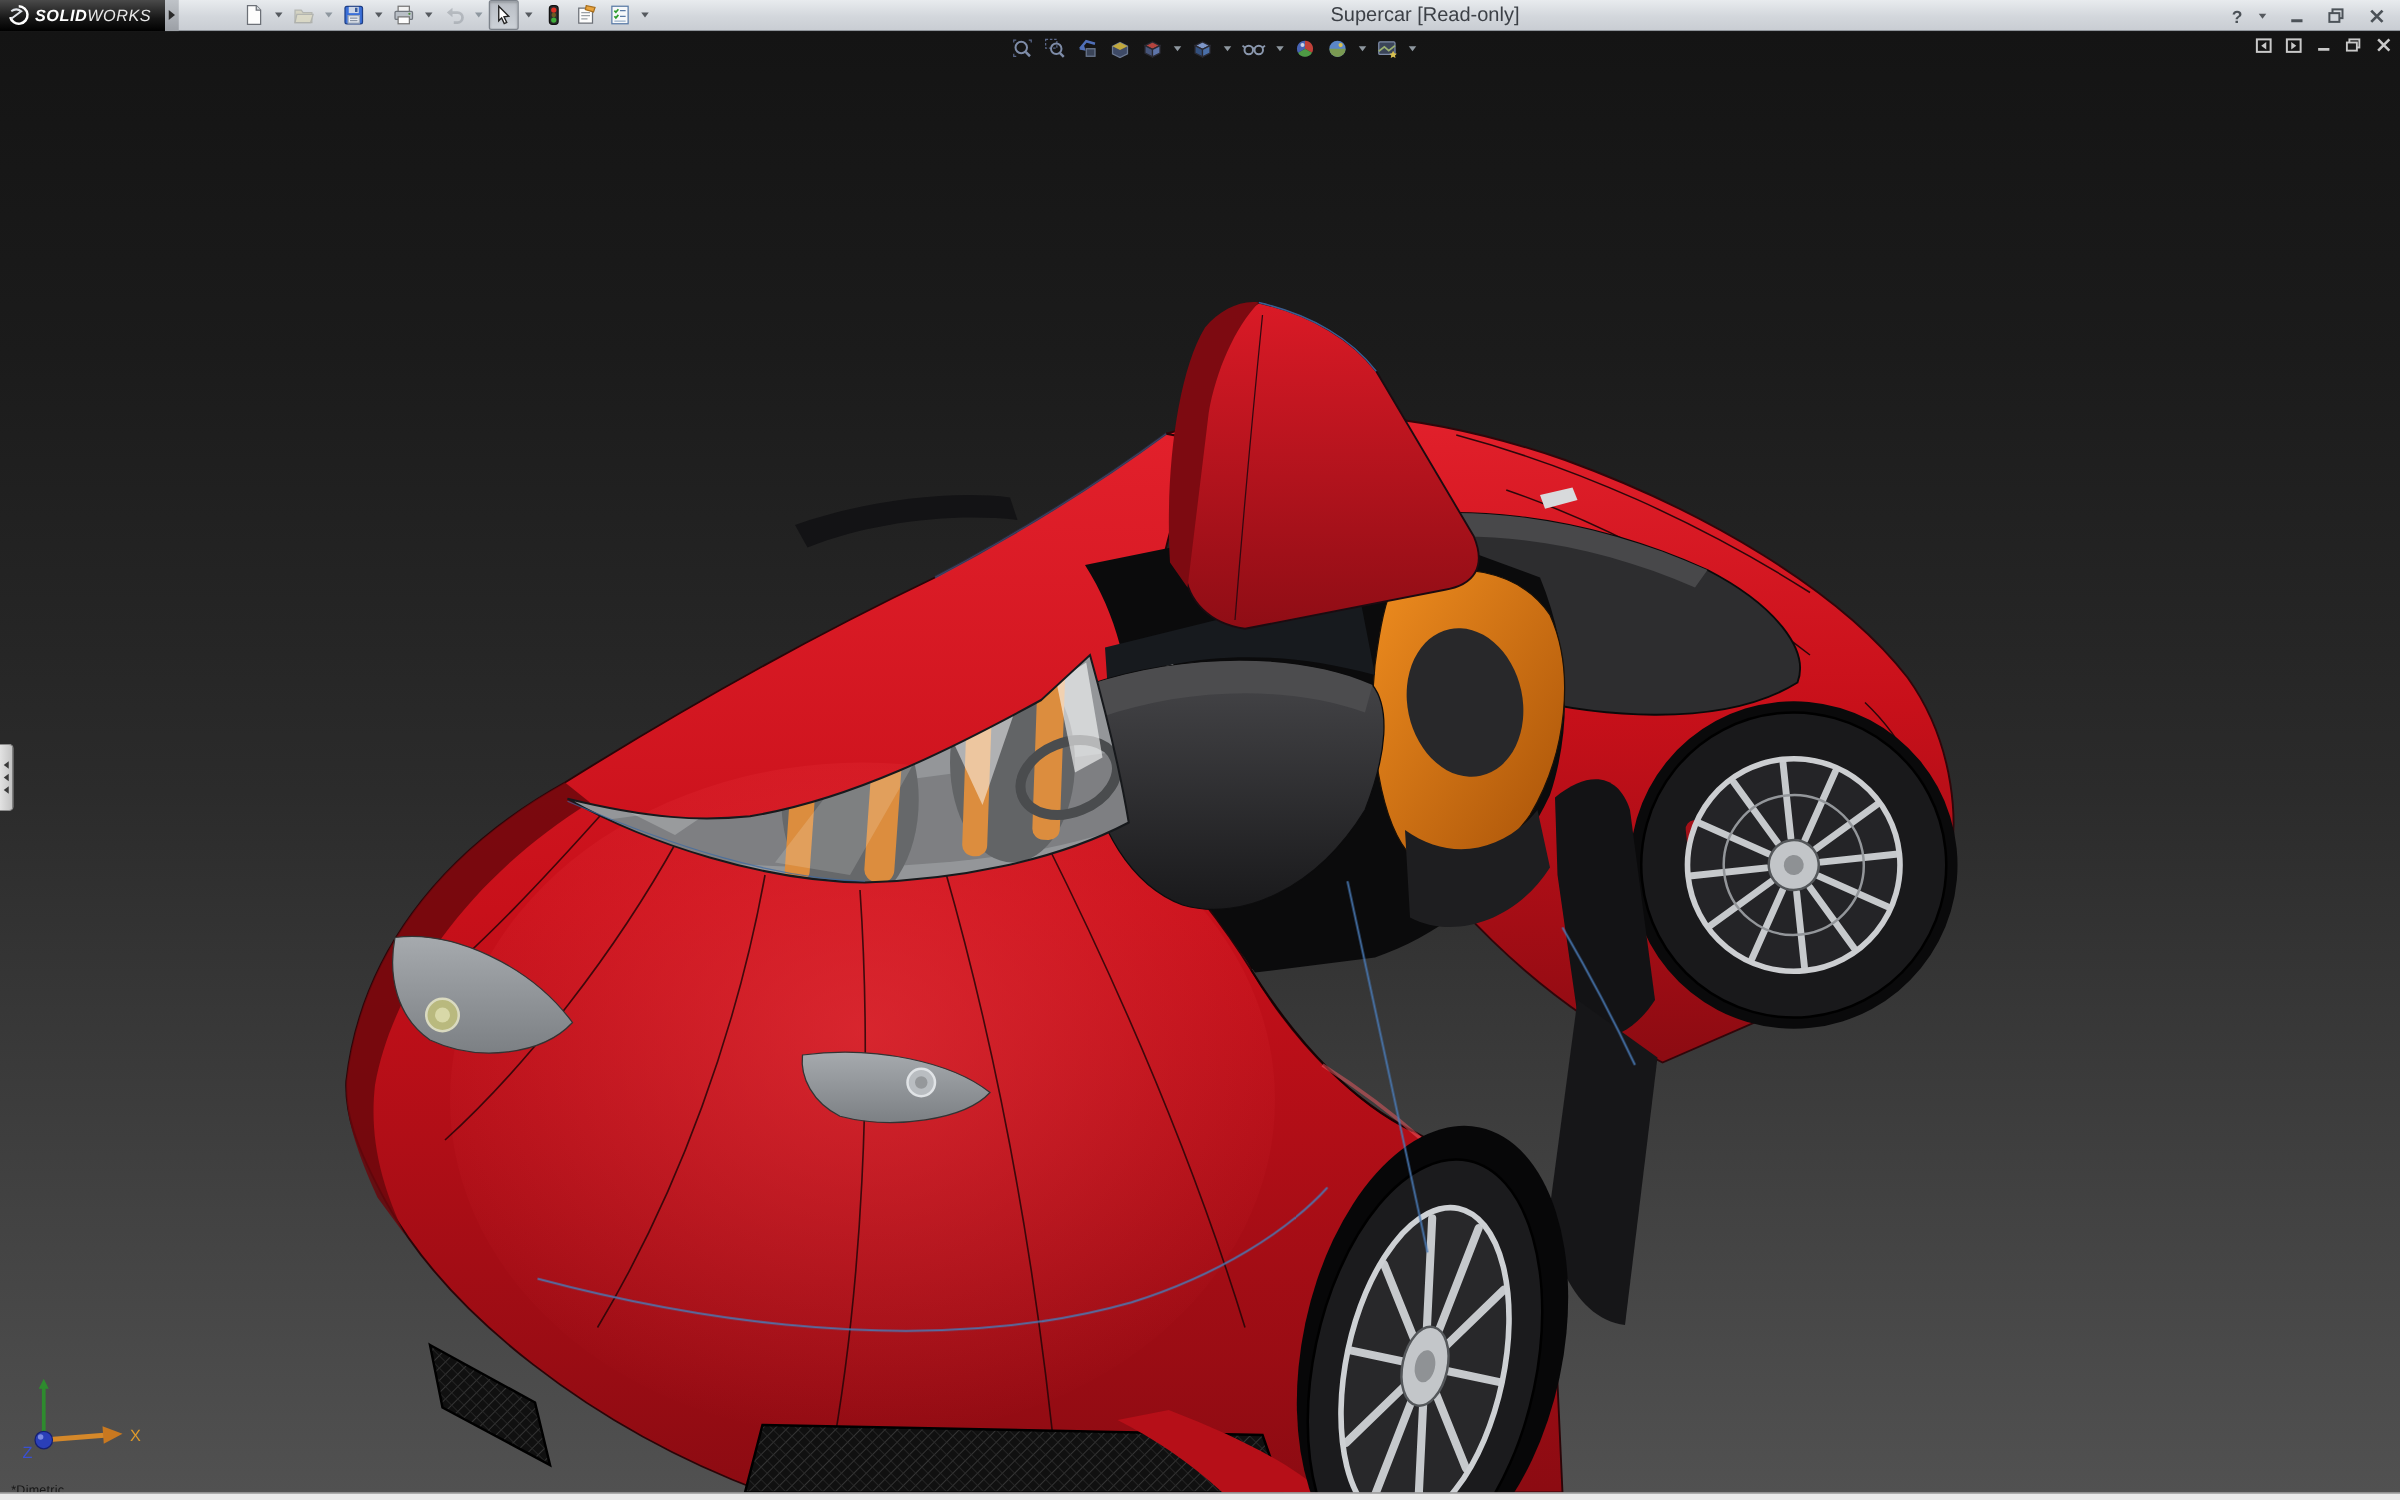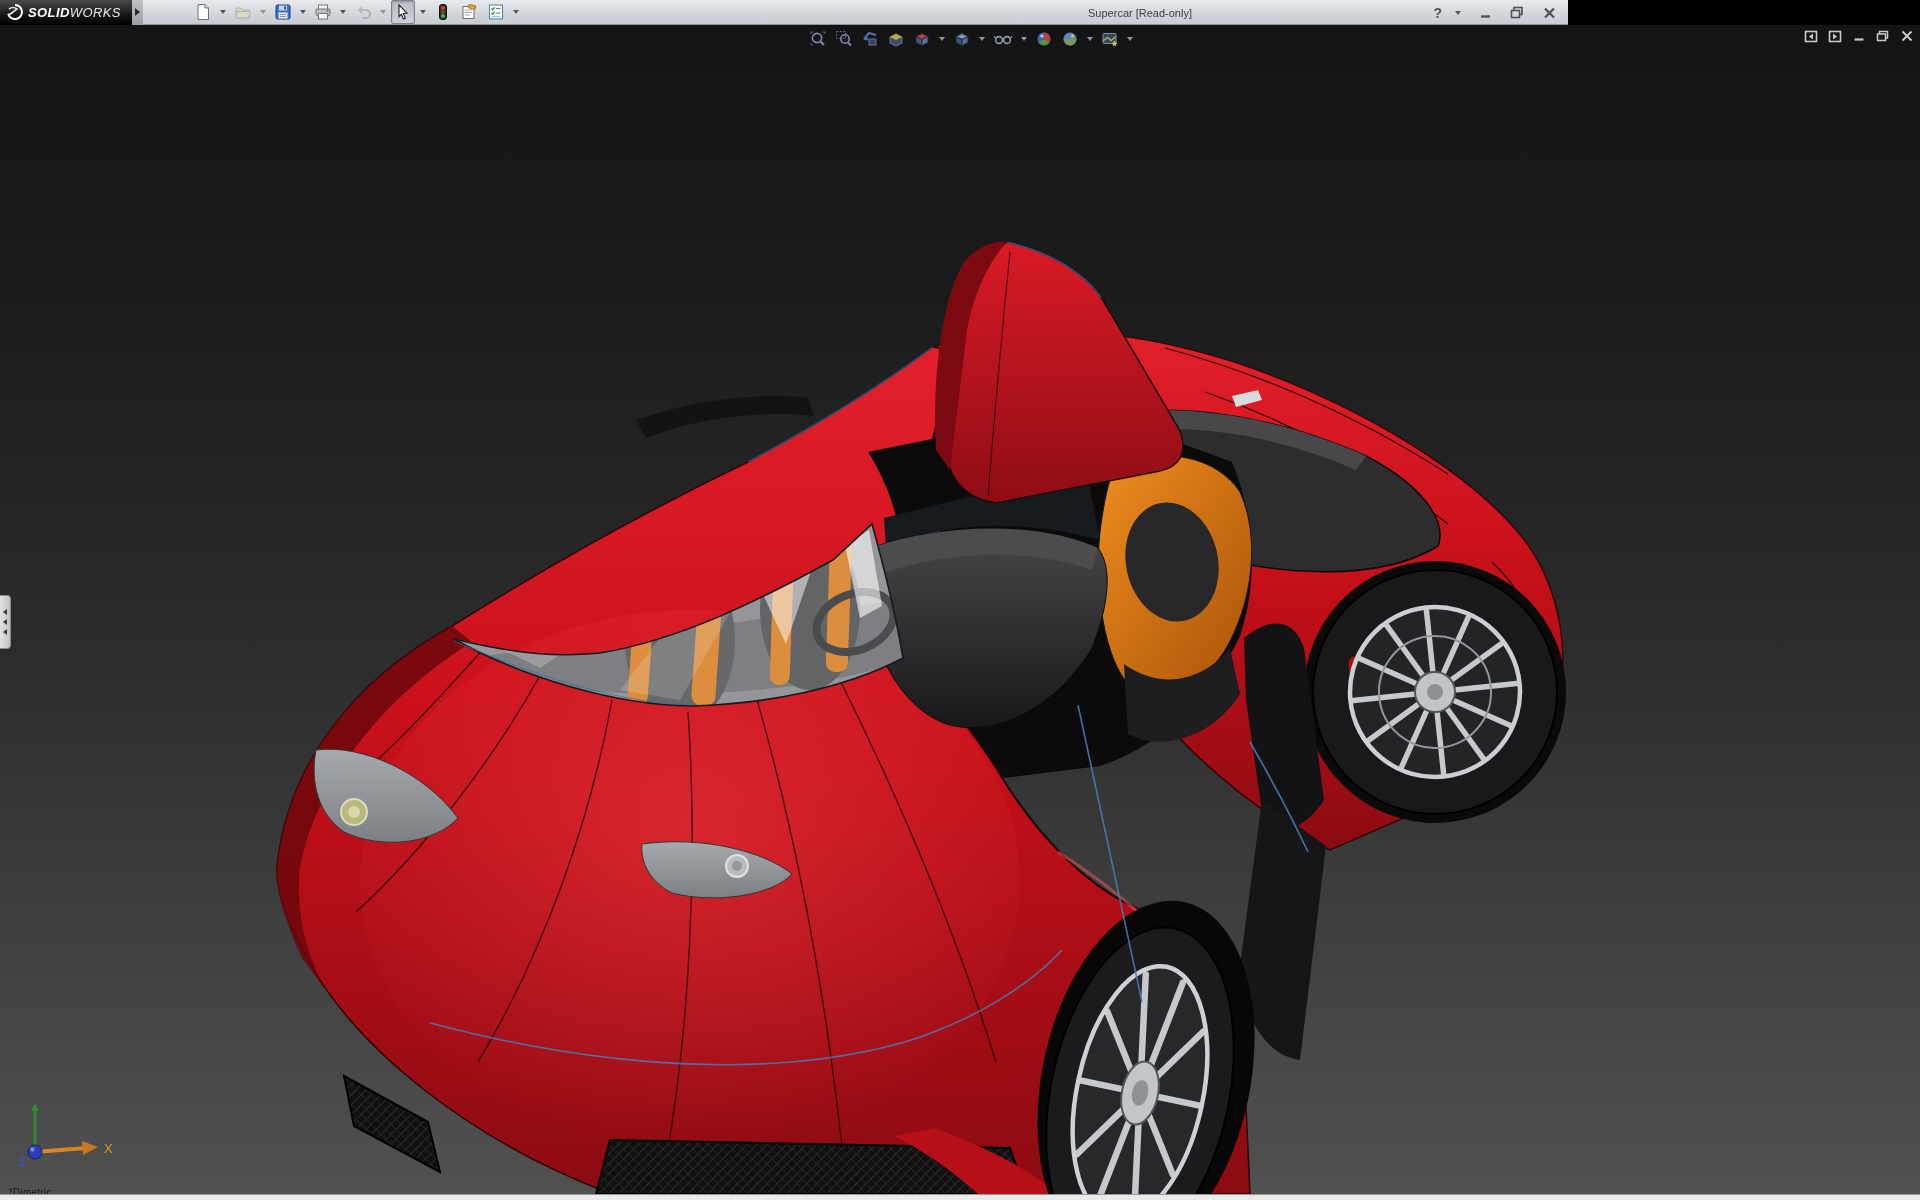--- a/index.html
+++ b/index.html
@@ -1,35 +1,35 @@
 <!DOCTYPE html>
 <html style="--body-red: #c8101a; --body-red-bright: #e2202b; --body-red-dark: #7a0a10; --accent-orange: #dd7a1e; --edge-blue: #4a7ab5; --glass-gray: #8b8e91; --titlebar-bg: #d3d7dc; --viewport-top: #141414; --viewport-bottom: #515151; --triad-x: #d4882a; --triad-y: #2e8b2e; --triad-z: #2a3fb8;"><head>
 <meta charset="utf-8">
 <style>
   html,body{margin:0;padding:0;width:1920px;height:1200px;overflow:hidden;
     font-family:"Liberation Sans",sans-serif;background:#000;}
   
-  .titlebar{position:absolute;left:0;top:0;width:1568px;height:25px;
+  .titlebar{position:absolute;left:0;top:0;width:1920px;height:25px;
     background:linear-gradient(#e8ebee,#d3d7dc 55%,#c9cdd3);
     border-bottom:1px solid #8f949a;box-sizing:border-box;display:flex;align-items:center;}
   .logo-block{height:25px;width:132px;background:linear-gradient(#4a4a4a,#161616 60%,#000);
     display:flex;align-items:center;gap:4px;padding:0 6px;box-sizing:border-box;flex:0 0 auto;}
   .brand{color:#fff;font-size:13px;font-style:italic;letter-spacing:.4px;white-space:nowrap;}
   .brand b{font-weight:700}.brand span{font-weight:400;color:#e8e8e8}
   .logo-arrow{width:11px;height:25px;background:linear-gradient(#bfc3c8,#9b9fa5);
     display:flex;align-items:center;justify-content:center;flex:0 0 auto;cursor:pointer;}
   .tri-r{width:0;height:0;border-left:5px solid #2a2a2a;border-top:4px solid transparent;border-bottom:4px solid transparent;}
   .tb-tools{display:flex;align-items:center;margin-left:48px;gap:2px;}
   .tbtn{height:22px;display:flex;align-items:center;padding:0 2px;border:1px solid transparent;border-radius:2px;}
   .tbtn.pressed{background:linear-gradient(#b9bec5,#cdd2d8);border:1px solid #7d838b;box-shadow:inset 0 1px 2px rgba(0,0,0,.25);}
   .tbtn.disabled{opacity:.45;}
   .dd{width:0;height:0;border-top:4px solid #55595e;border-left:3.5px solid transparent;border-right:3.5px solid transparent;margin:0 3px;}
   .dd.lite{border-top-color:#8e979f;}
   .win-title{position:absolute;left:1140px;top:0;height:25px;transform:translateX(-50%);
-    display:flex;align-items:center;font-size:11px;color:#3c4046;white-space:nowrap;}
+    display:flex;align-items:center;font-size:16px;color:#3c4046;white-space:nowrap;}
   .tb-right{position:absolute;right:8px;top:0;height:25px;display:flex;align-items:center;gap:10px;}
   .helpq{font-size:14px;font-weight:700;color:#4c5258;}
   .wbtn{width:22px;height:18px;display:flex;align-items:center;justify-content:center;}
   
   .viewport{position:absolute;left:0;top:25px;width:1920px;height:1169px;
     background:linear-gradient(180deg,#141414 0%,#1b1b1b 22%,#2b2b2b 52%,#434343 82%,#515151 100%);}
   .headsup{position:absolute;left:806px;top:3px;display:flex;align-items:center;gap:2px;}
   .hbtn{height:20px;display:flex;align-items:center;padding:0 2px;border:1px solid transparent;border-radius:2px;}
   .doc-controls{position:absolute;right:6px;top:4px;display:flex;align-items:center;gap:9px;}
   .dcbtn{width:15px;height:14px;display:flex;align-items:center;justify-content:center;}

